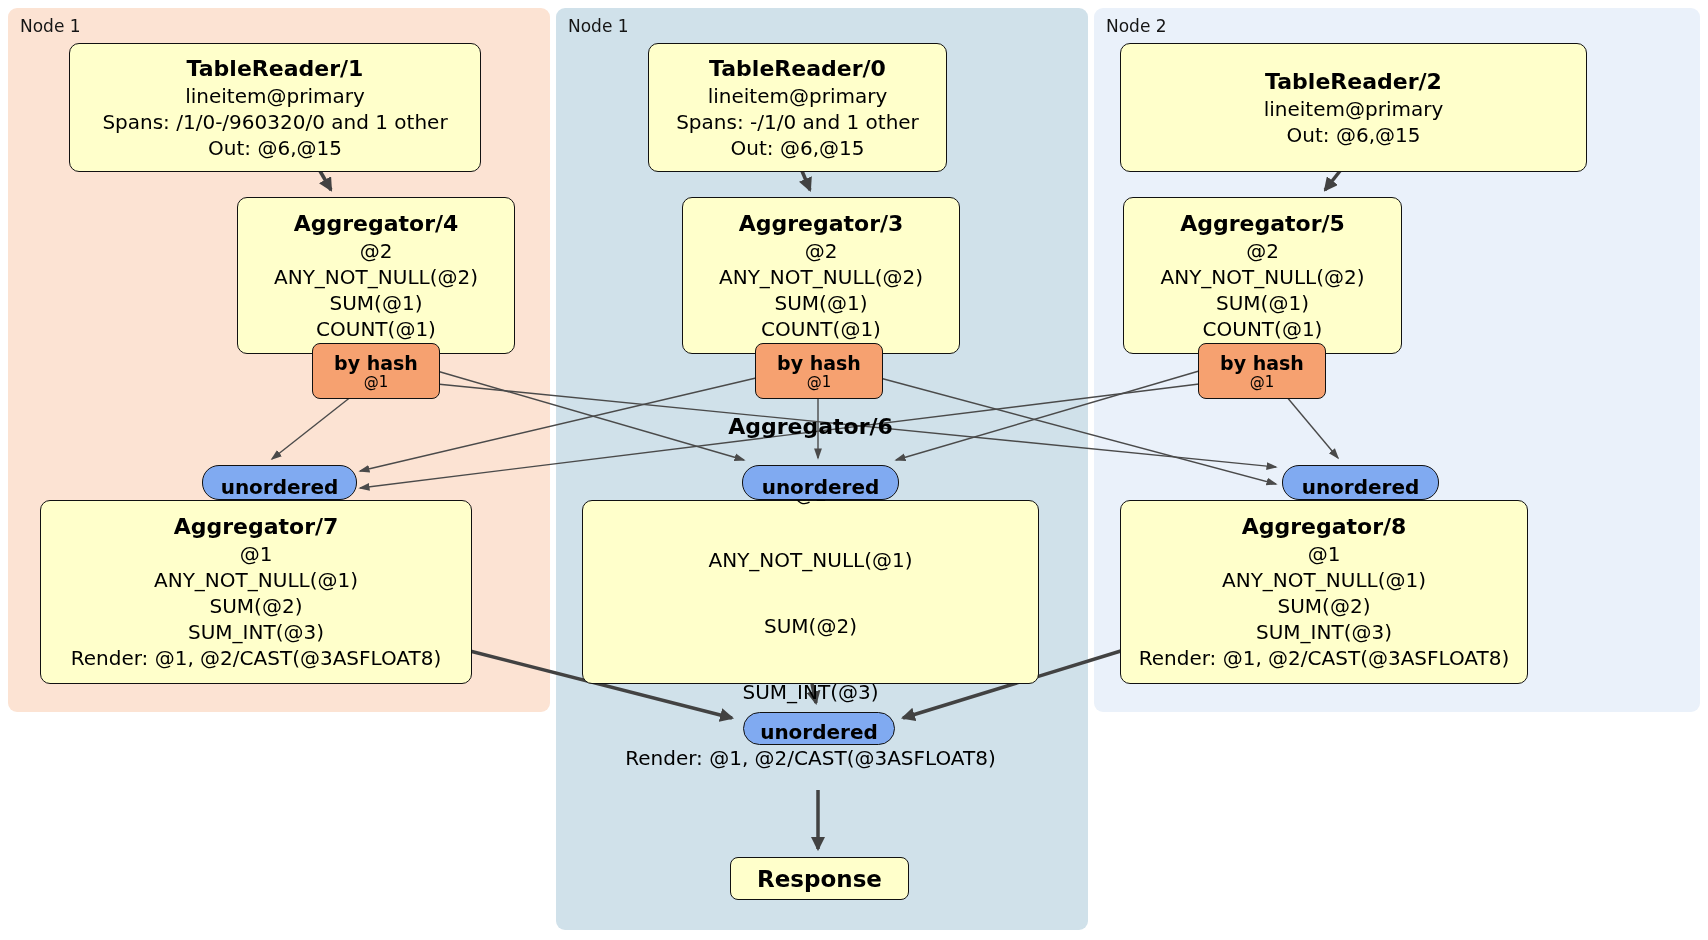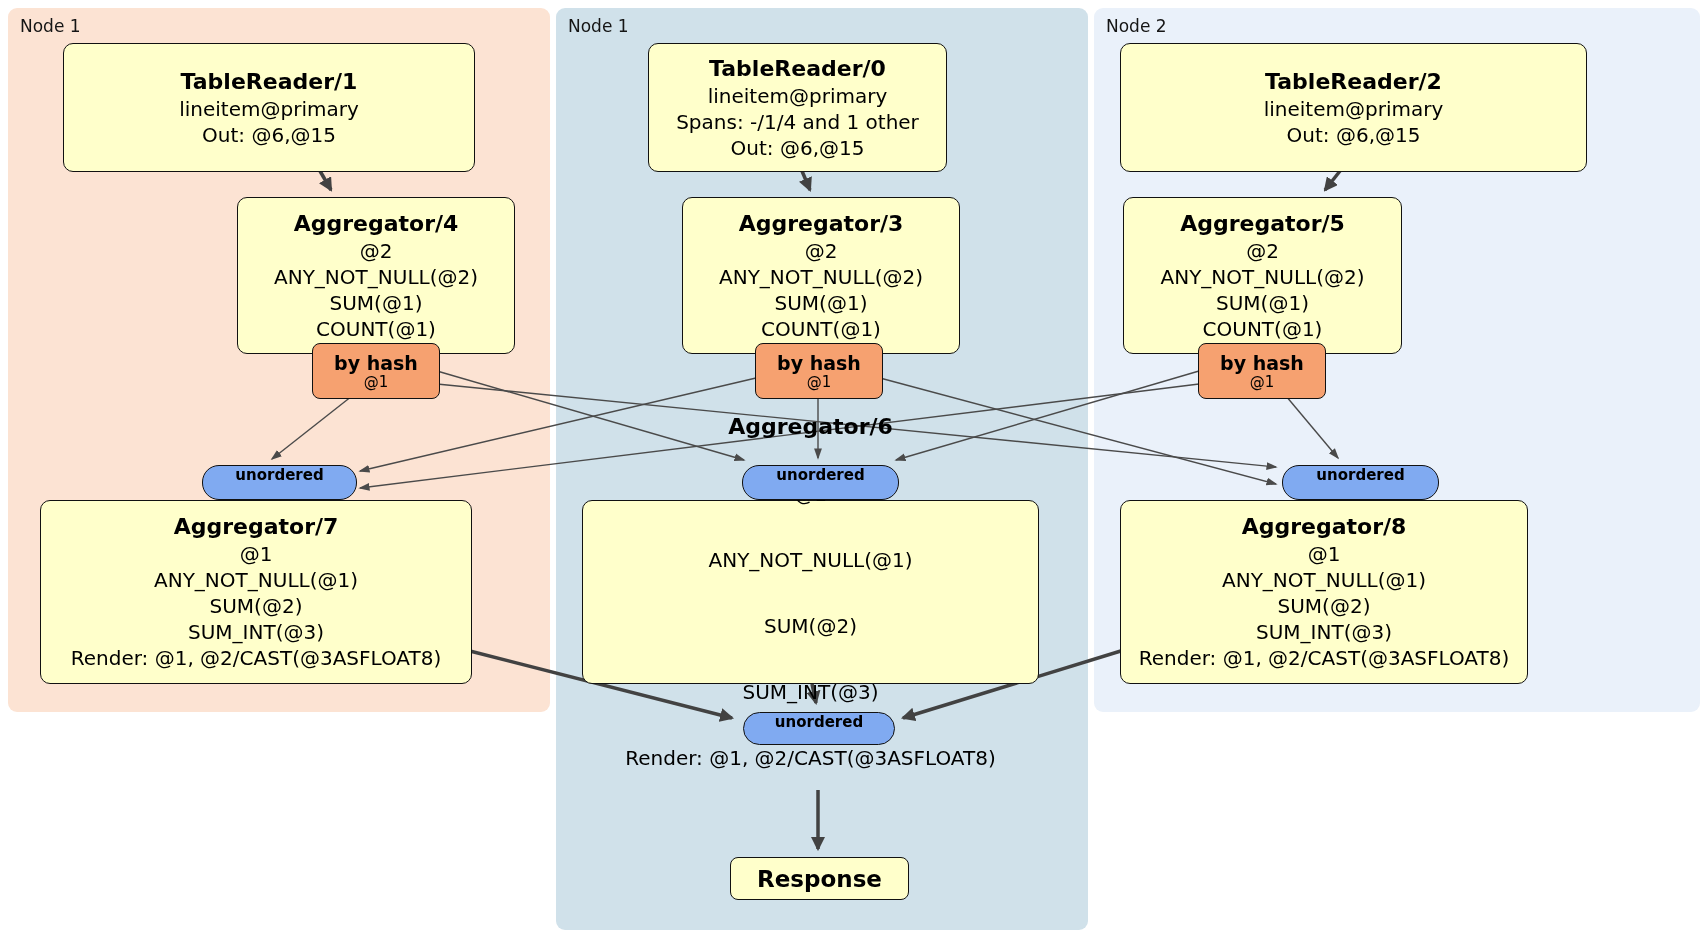--- a/index.html
+++ b/index.html
@@ -13,22 +13,22 @@
         align-items:center;text-align:center;color:#000;}
   .nbox .title{font-weight:bold;font-size:22px;line-height:28px;white-space:nowrap;}
   .nbox .bline{font-size:20px;line-height:26px;white-space:nowrap;}
   .big-title{font-weight:bold;font-size:23px;white-space:nowrap;}
   .pill-hash{position:absolute;z-index:4;background:#f6a170;border:1.7px solid #111;
              border-radius:8px;display:flex;flex-direction:column;justify-content:center;
              align-items:center;text-align:center;color:#000;}
   .pill-hash .ph-label{font-weight:bold;font-size:19px;line-height:22px;}
   .pill-hash .ph-key{font-size:15px;line-height:17px;}
   .pill-un{position:absolute;z-index:4;background:#80aaf1;border:1.7px solid #111;
-           border-radius:17px;display:flex;justify-content:center;align-items:flex-start;
-           font-weight:bold;font-size:15px;color:#000;}
+           border-radius:17px;display:flex;justify-content:center;align-items:flex-end;
+           font-weight:bold;font-size:20px;color:#000;}
 </style>
 </head>
 <body>
 
 <div class="stage">
 
   <div class="panel" style="left:8px;top:8px;width:542px;height:704px;background:#fce3d3;">
     <div class="panel-label">Node 1</div>
   </div>
   <div class="panel" style="left:556px;top:8px;width:532px;height:922px;background:#d0e1ea;">
@@ -62,23 +62,24 @@
       <line x1="437" y1="384" x2="1276" y2="467" marker-end="url(#ah-thin)"></line>
       <line x1="756" y1="378" x2="360" y2="471" marker-end="url(#ah-thin)"></line>
       <line x1="818" y1="396" x2="818" y2="458" marker-end="url(#ah-thin)"></line>
       <line x1="880" y1="378" x2="1276" y2="484" marker-end="url(#ah-thin)"></line>
       <line x1="1199" y1="384" x2="360" y2="488" marker-end="url(#ah-thin)"></line>
       <line x1="1199" y1="371" x2="896" y2="460" marker-end="url(#ah-thin)"></line>
       <line x1="1286" y1="396" x2="1338" y2="458" marker-end="url(#ah-thin)"></line>
     </g>
   </svg>
 
-  <div class="nbox" style="left:63px;top:43px;width:410px;height:127px;">
+  <div class="nbox" style="left:69px;top:43px;width:410px;height:127px;">
     <div class="title">TableReader/1</div>
     <div class="bline">lineitem@primary</div>
+    <div class="bline">Spans: /1/0-/960320/0 and 1 other</div>
     <div class="bline">Out: @6,@15</div>
   </div>
   <div class="nbox" style="left:237px;top:197px;width:276px;height:155px;">
     <div class="title">Aggregator/4</div>
     <div class="bline">@2</div>
     <div class="bline">ANY_NOT_NULL(@2)</div>
     <div class="bline">SUM(@1)</div>
     <div class="bline">COUNT(@1)</div>
   </div>
   <div class="pill-hash" style="left:312px;top:343px;width:126px;height:54px;">
@@ -93,21 +94,21 @@
     <div class="bline">@1</div>
     <div class="bline">ANY_NOT_NULL(@1)</div>
     <div class="bline">SUM(@2)</div>
     <div class="bline">SUM_INT(@3)</div>
     <div class="bline">Render: @1, @2/CAST(@3ASFLOAT8)</div>
   </div>
 
   <div class="nbox" style="left:648px;top:43px;width:297px;height:127px;">
     <div class="title">TableReader/0</div>
     <div class="bline">lineitem@primary</div>
-    <div class="bline">Spans: -/1/4 and 1 other</div>
+    <div class="bline">Spans: -/1/0 and 1 other</div>
     <div class="bline">Out: @6,@15</div>
   </div>
   <div class="nbox" style="left:682px;top:197px;width:276px;height:155px;">
     <div class="title">Aggregator/3</div>
     <div class="bline">@2</div>
     <div class="bline">ANY_NOT_NULL(@2)</div>
     <div class="bline">SUM(@1)</div>
     <div class="bline">COUNT(@1)</div>
   </div>
   <div class="pill-hash" style="left:755px;top:343px;width:126px;height:54px;">

